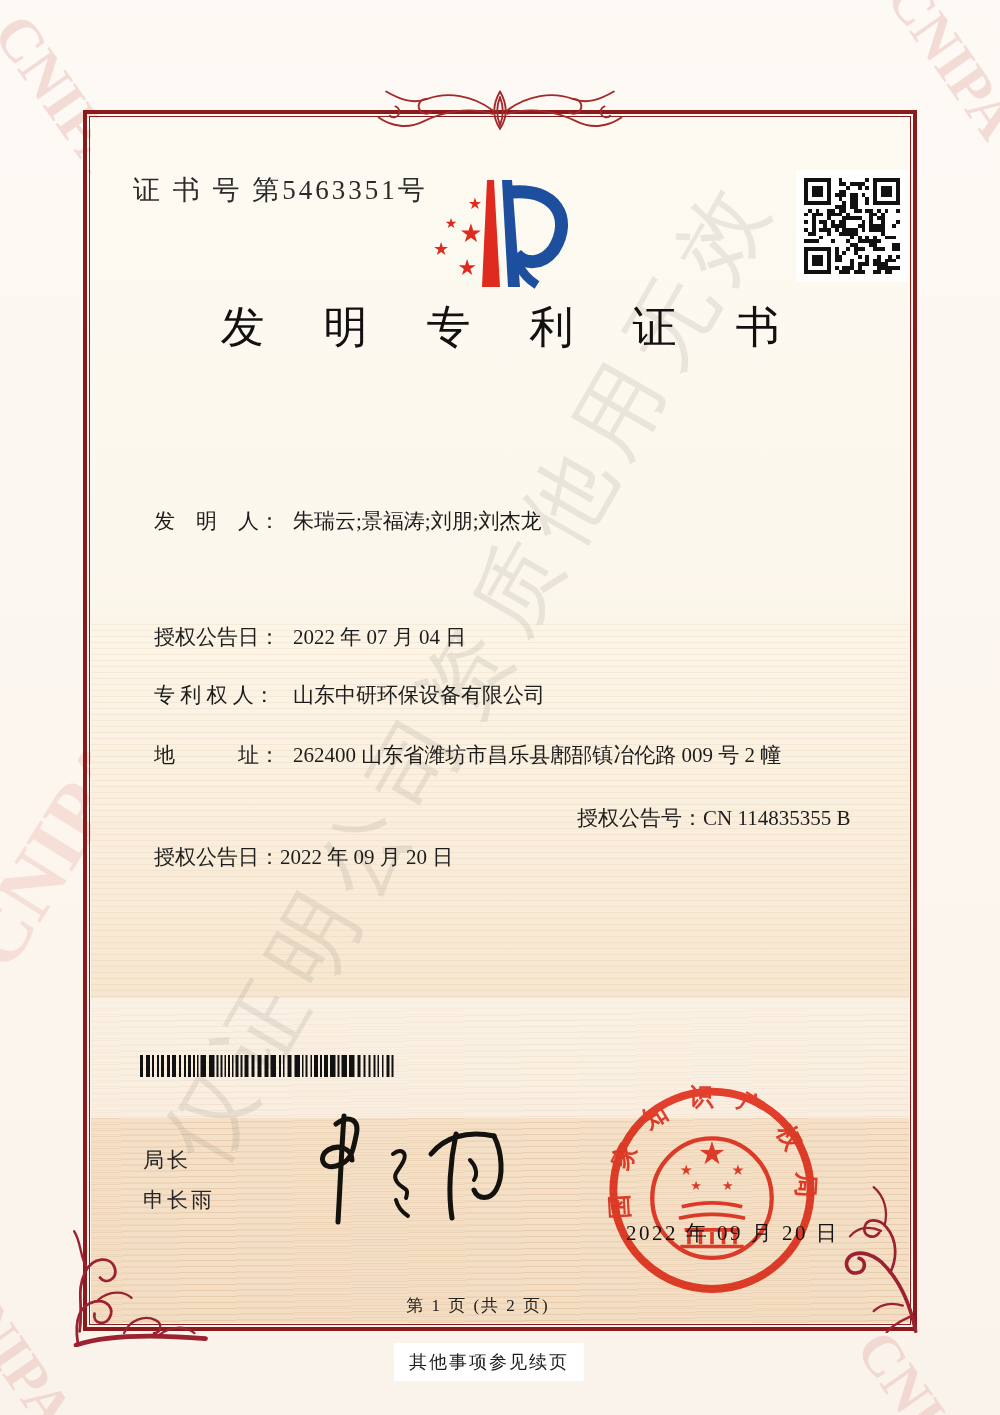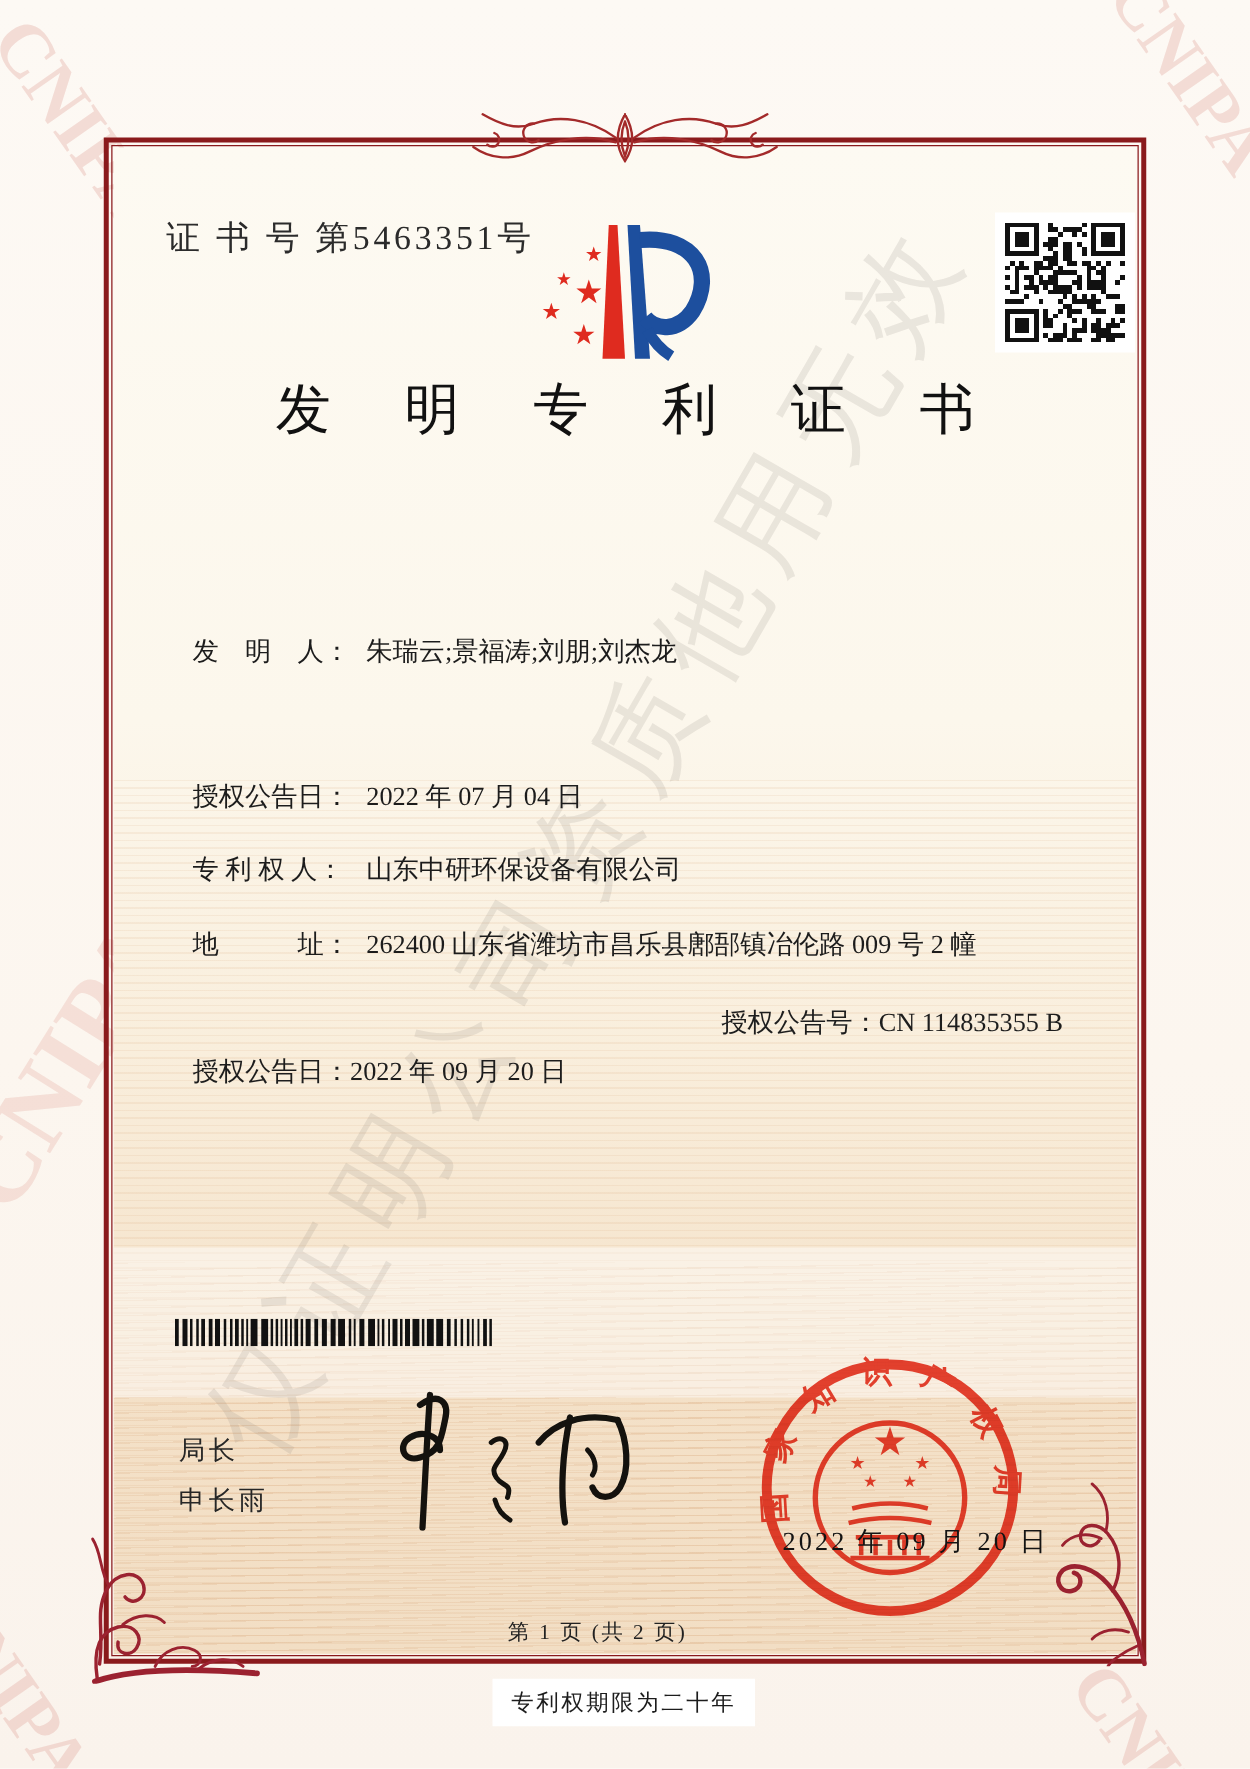--- a/index.html
+++ b/index.html
@@ -451,15 +451,15 @@
       <path d="M112,204 H188"></path>
       <path d="M118,204 V224 M134,206 V224 M150,207 V224 M166,206 V224 M182,204 V224"></path>
       <path d="M106,227 H194"></path>
     </g>
   </svg>
 
   <div class="abs seal-date">2022 年 09 月 20 日</div>
 
   <div class="abs page-info">第 1 页 (共 2 页)</div>
 
-  <div class="abs footer-note">专利权期限为二十年</div>
+  <div class="abs footer-note">其他事项参见续页</div>
 
 </div>
 
 </body></html>

